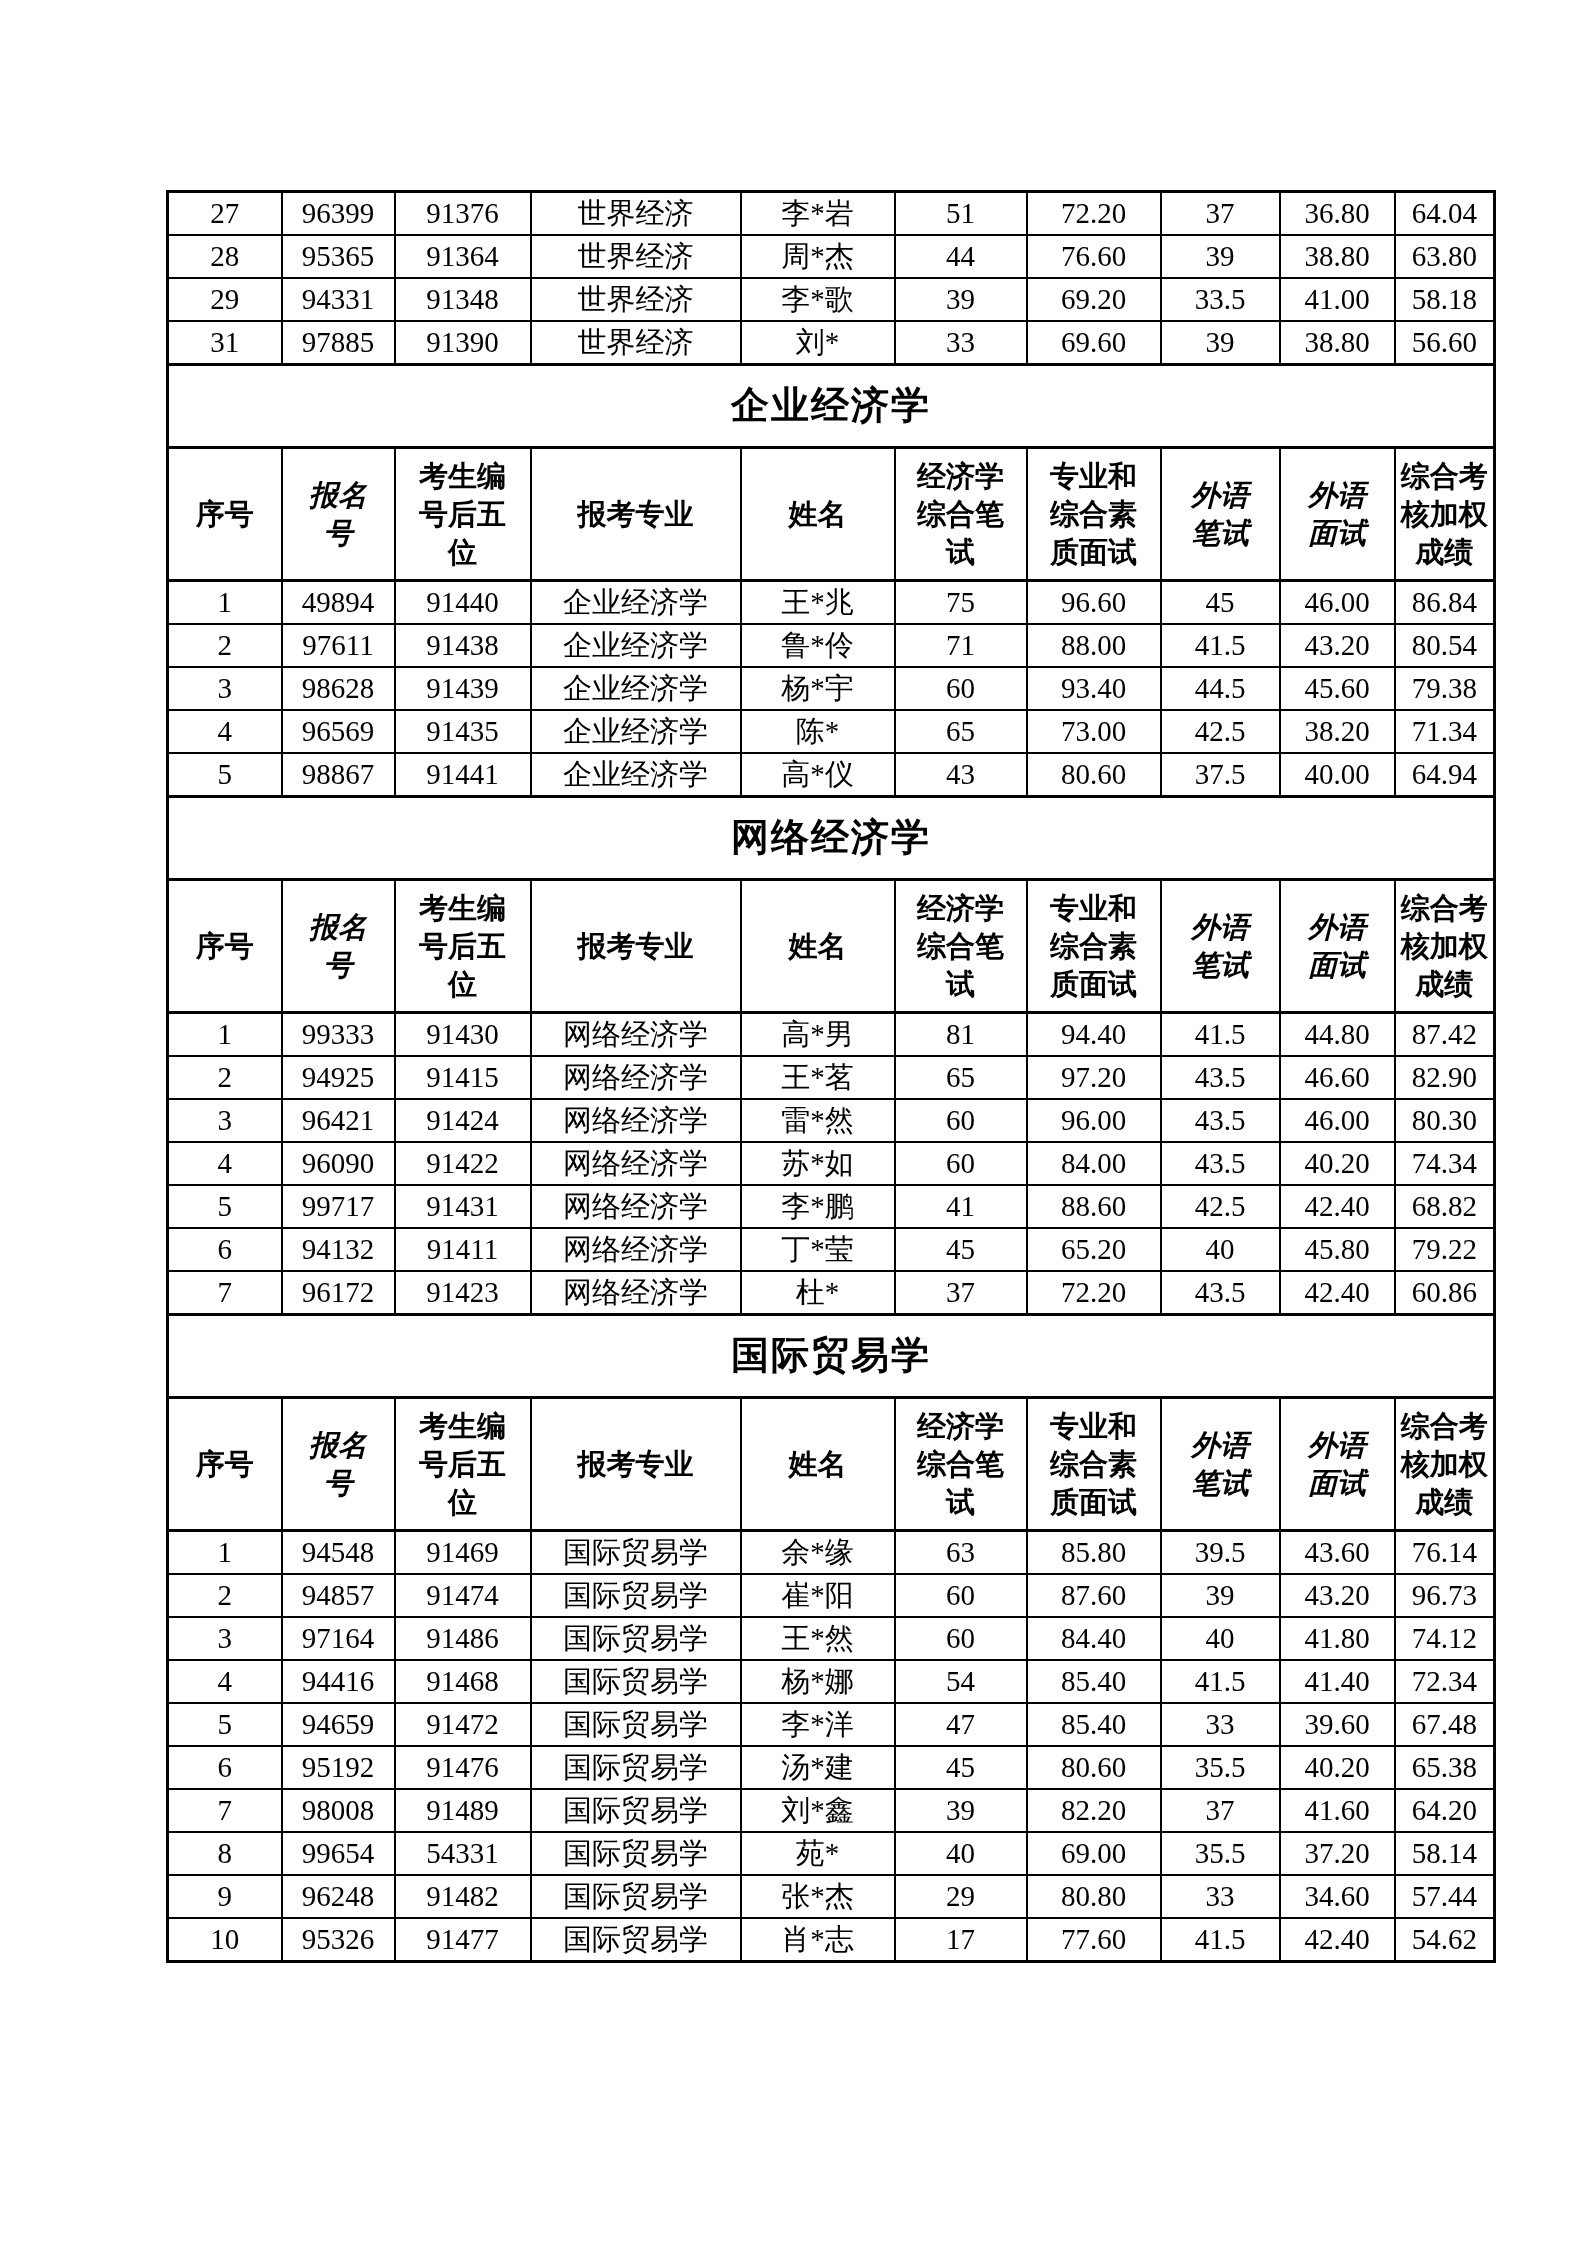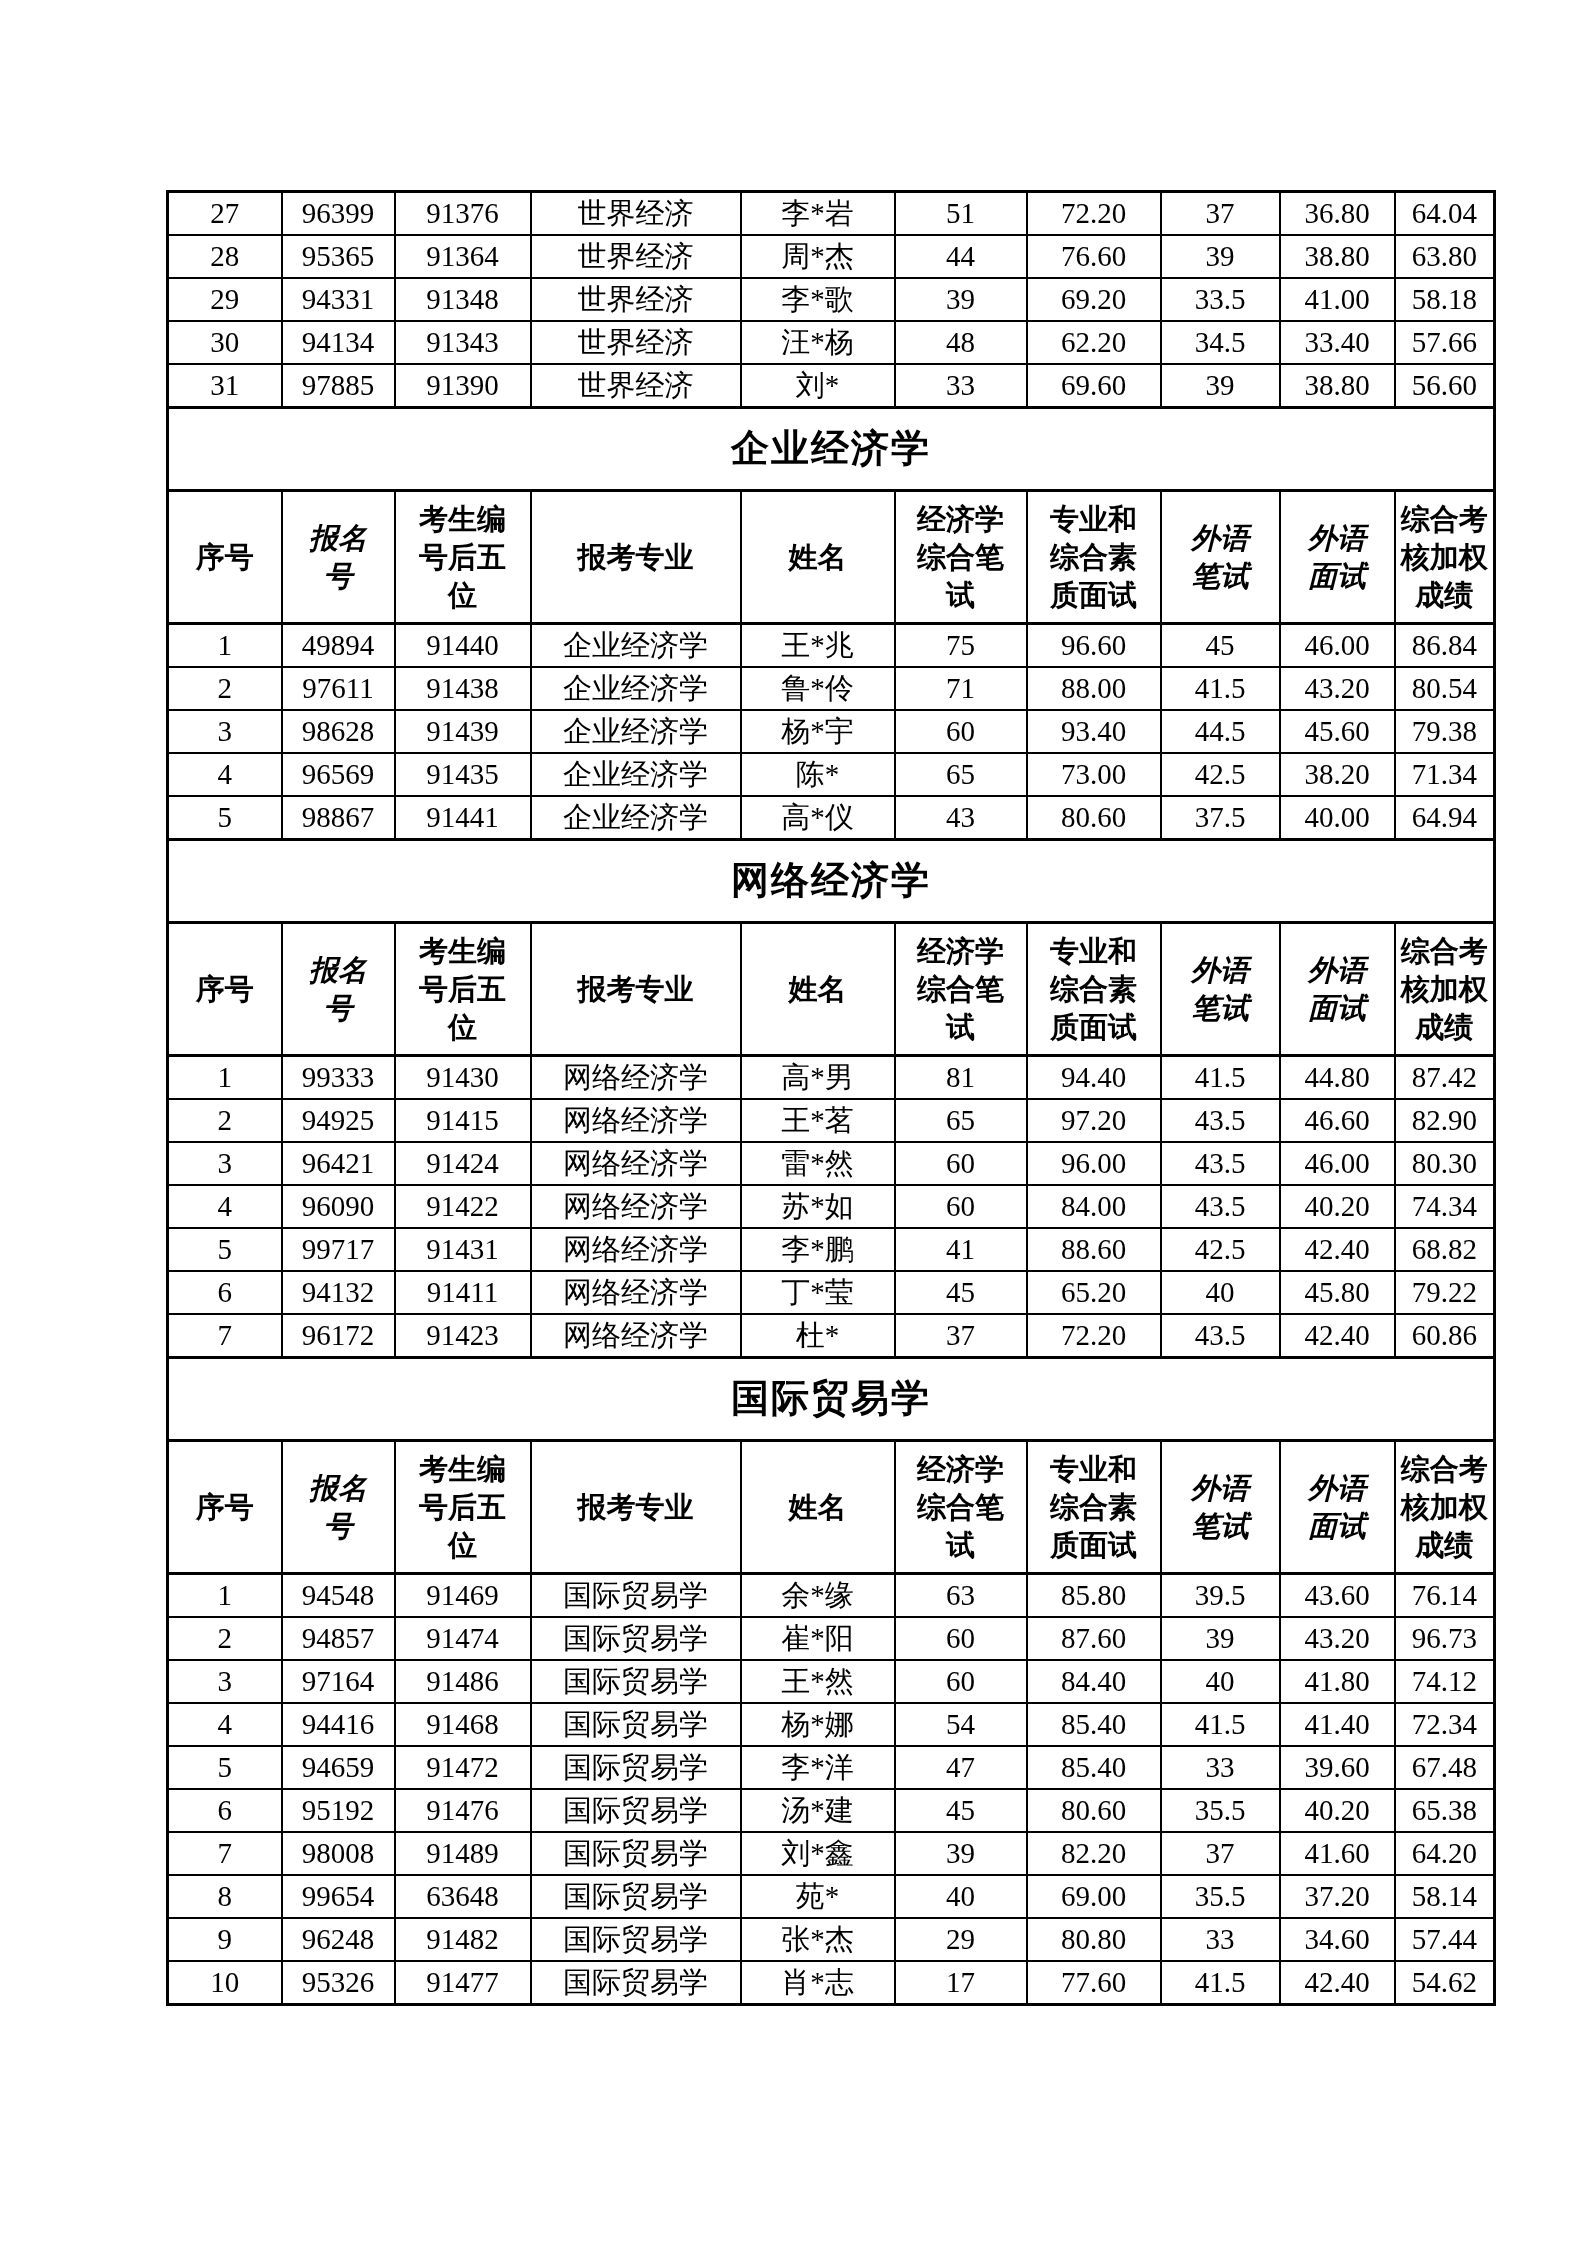--- a/index.html
+++ b/index.html
@@ -125,32 +125,20 @@
             <td>91348</td>
             <td>世界经济</td>
             <td>李*歌</td>
             <td>39</td>
             <td>69.20</td>
             <td>33.5</td>
             <td>41.00</td>
             <td class="weighted">58.18</td>
           </tr>
           <tr class="data-row">
-            <td>30</td>
-            <td>94134</td>
-            <td>91343</td>
-            <td>世界经济</td>
-            <td>汪*杨</td>
-            <td>48</td>
-            <td>62.20</td>
-            <td>34.5</td>
-            <td>33.40</td>
-            <td class="weighted">57.66</td>
-          </tr>
-          <tr class="data-row">
             <td>31</td>
             <td>97885</td>
             <td>91390</td>
             <td>世界经济</td>
             <td>刘*</td>
             <td>33</td>
             <td>69.60</td>
             <td>39</td>
             <td>38.80</td>
             <td class="weighted">56.60</td>
@@ -424,21 +412,21 @@
             <td>刘*鑫</td>
             <td>39</td>
             <td>82.20</td>
             <td>37</td>
             <td>41.60</td>
             <td class="weighted">64.20</td>
           </tr>
           <tr class="data-row">
             <td>8</td>
             <td>99654</td>
-            <td>63648</td>
+            <td>54331</td>
             <td>国际贸易学</td>
             <td>苑*</td>
             <td>40</td>
             <td>69.00</td>
             <td>35.5</td>
             <td>37.20</td>
             <td class="weighted">58.14</td>
           </tr>
           <tr class="data-row">
             <td>9</td>

